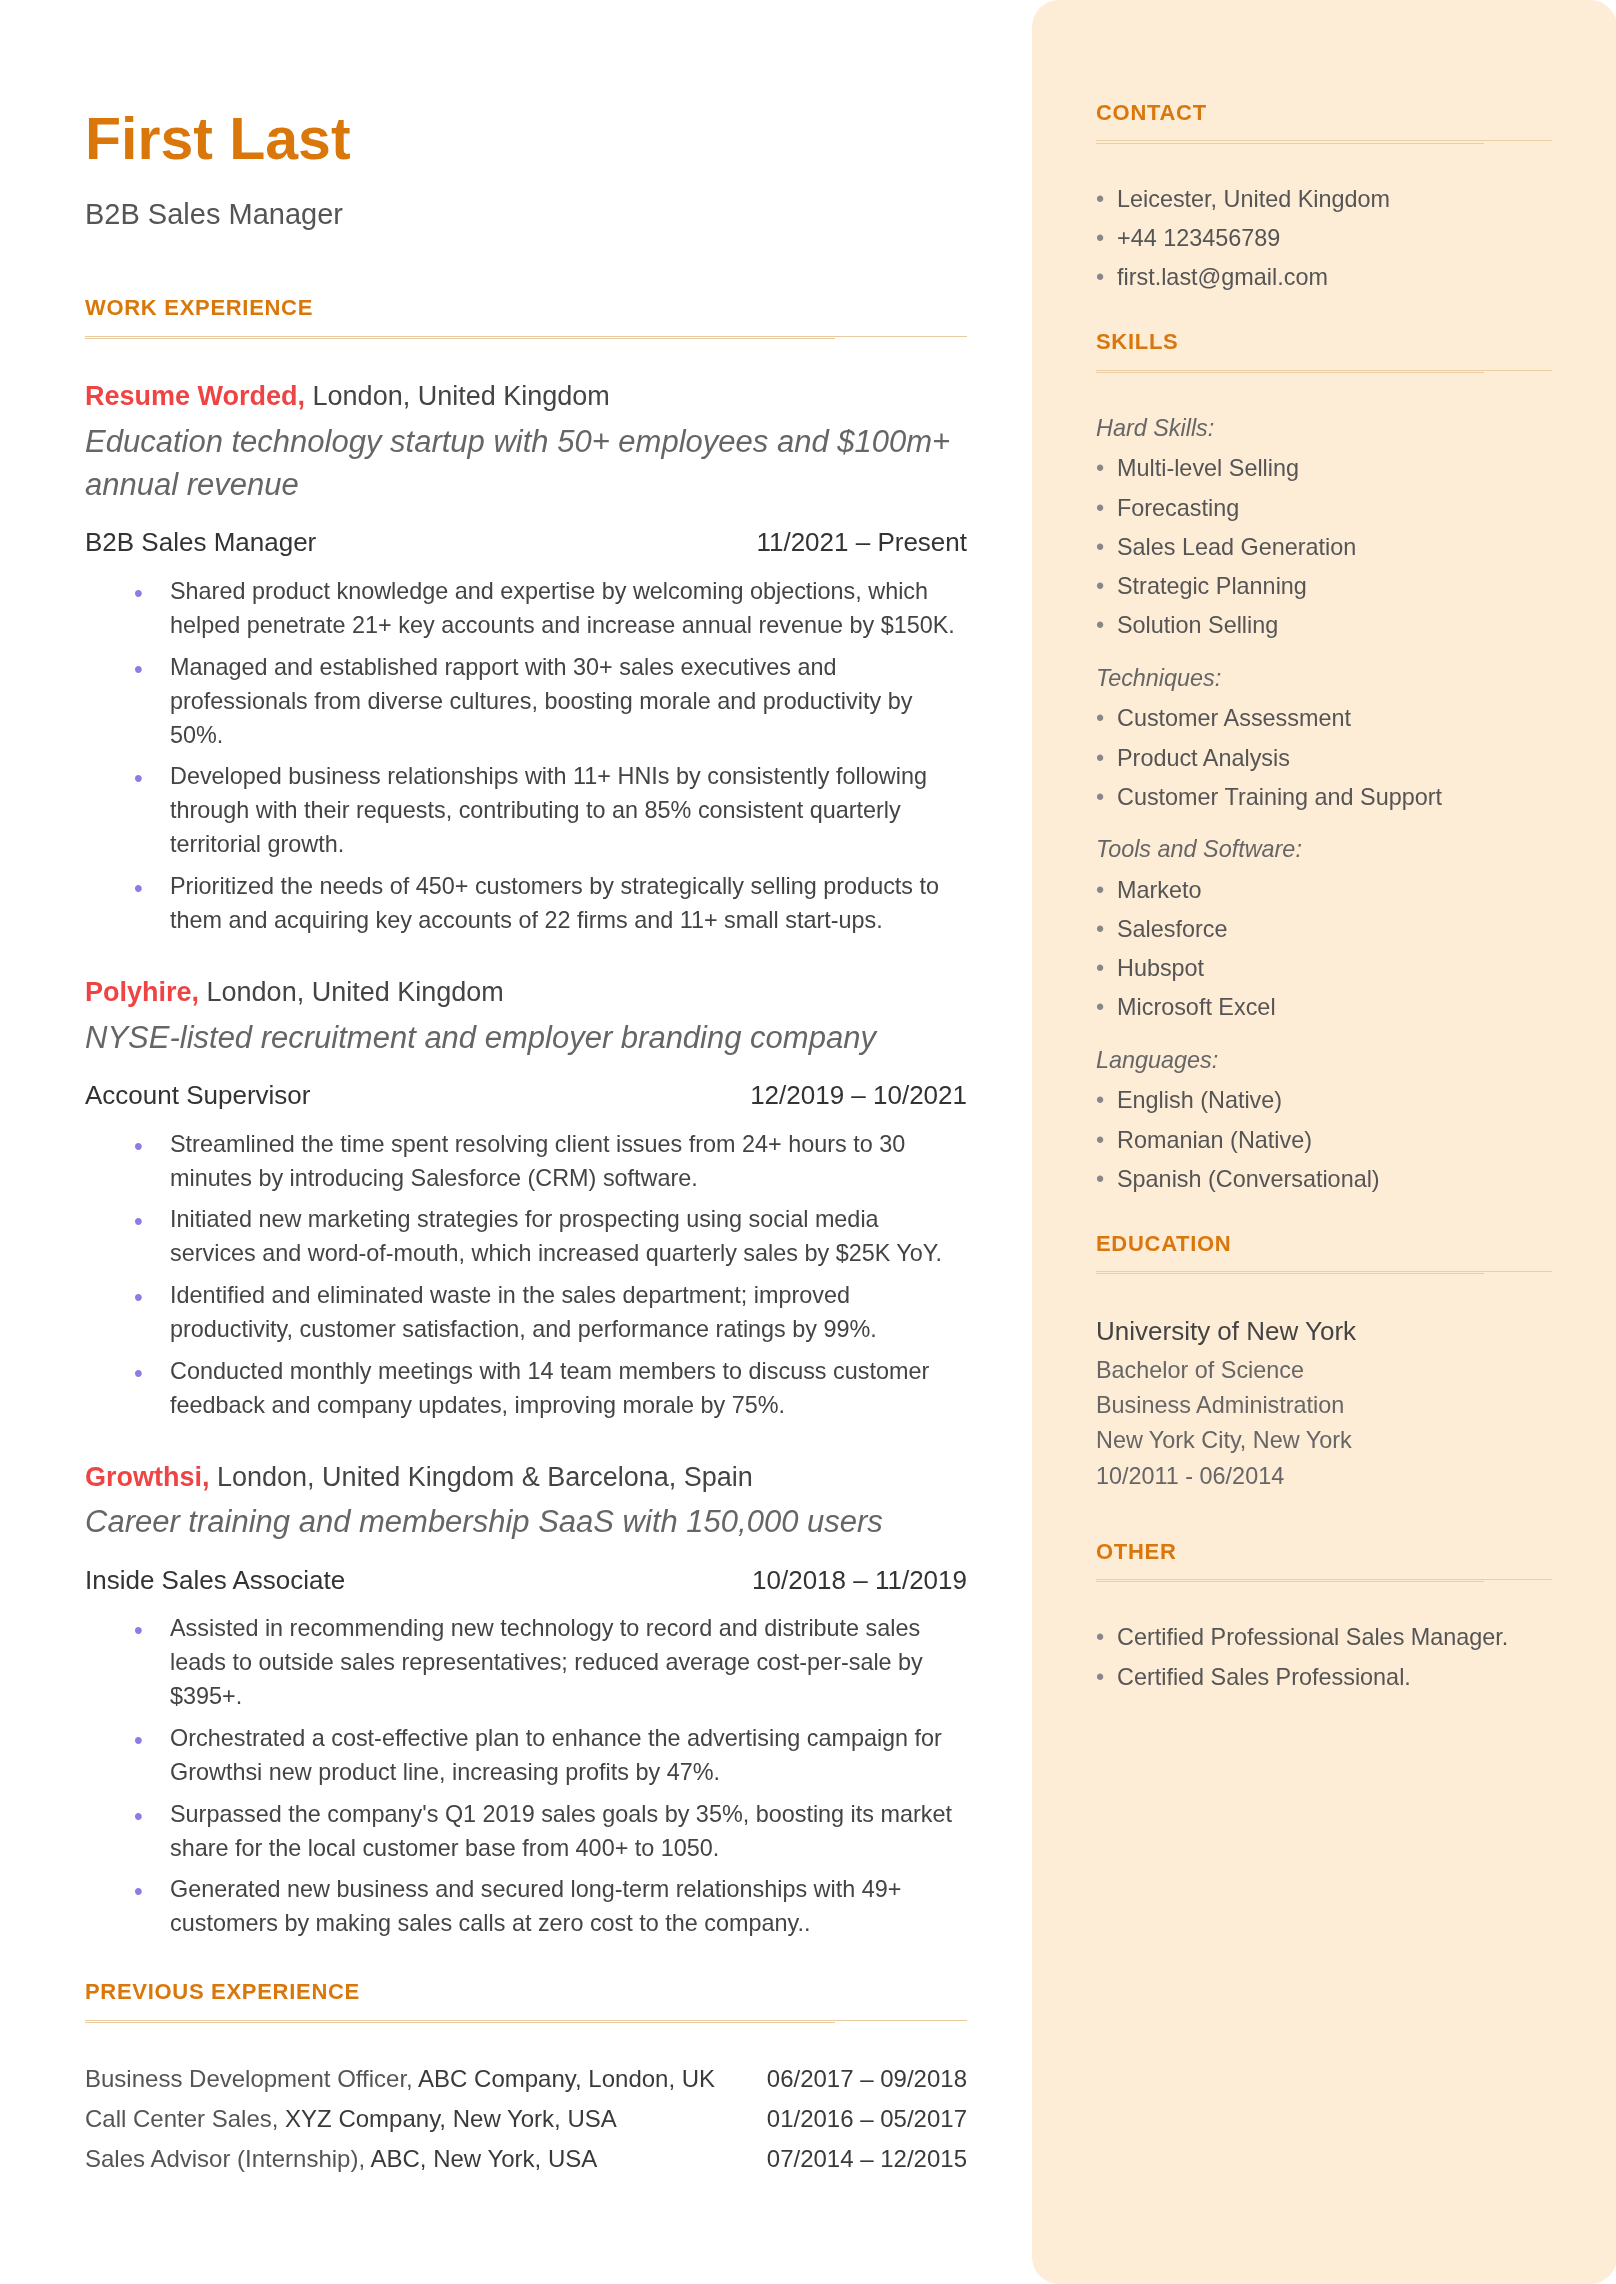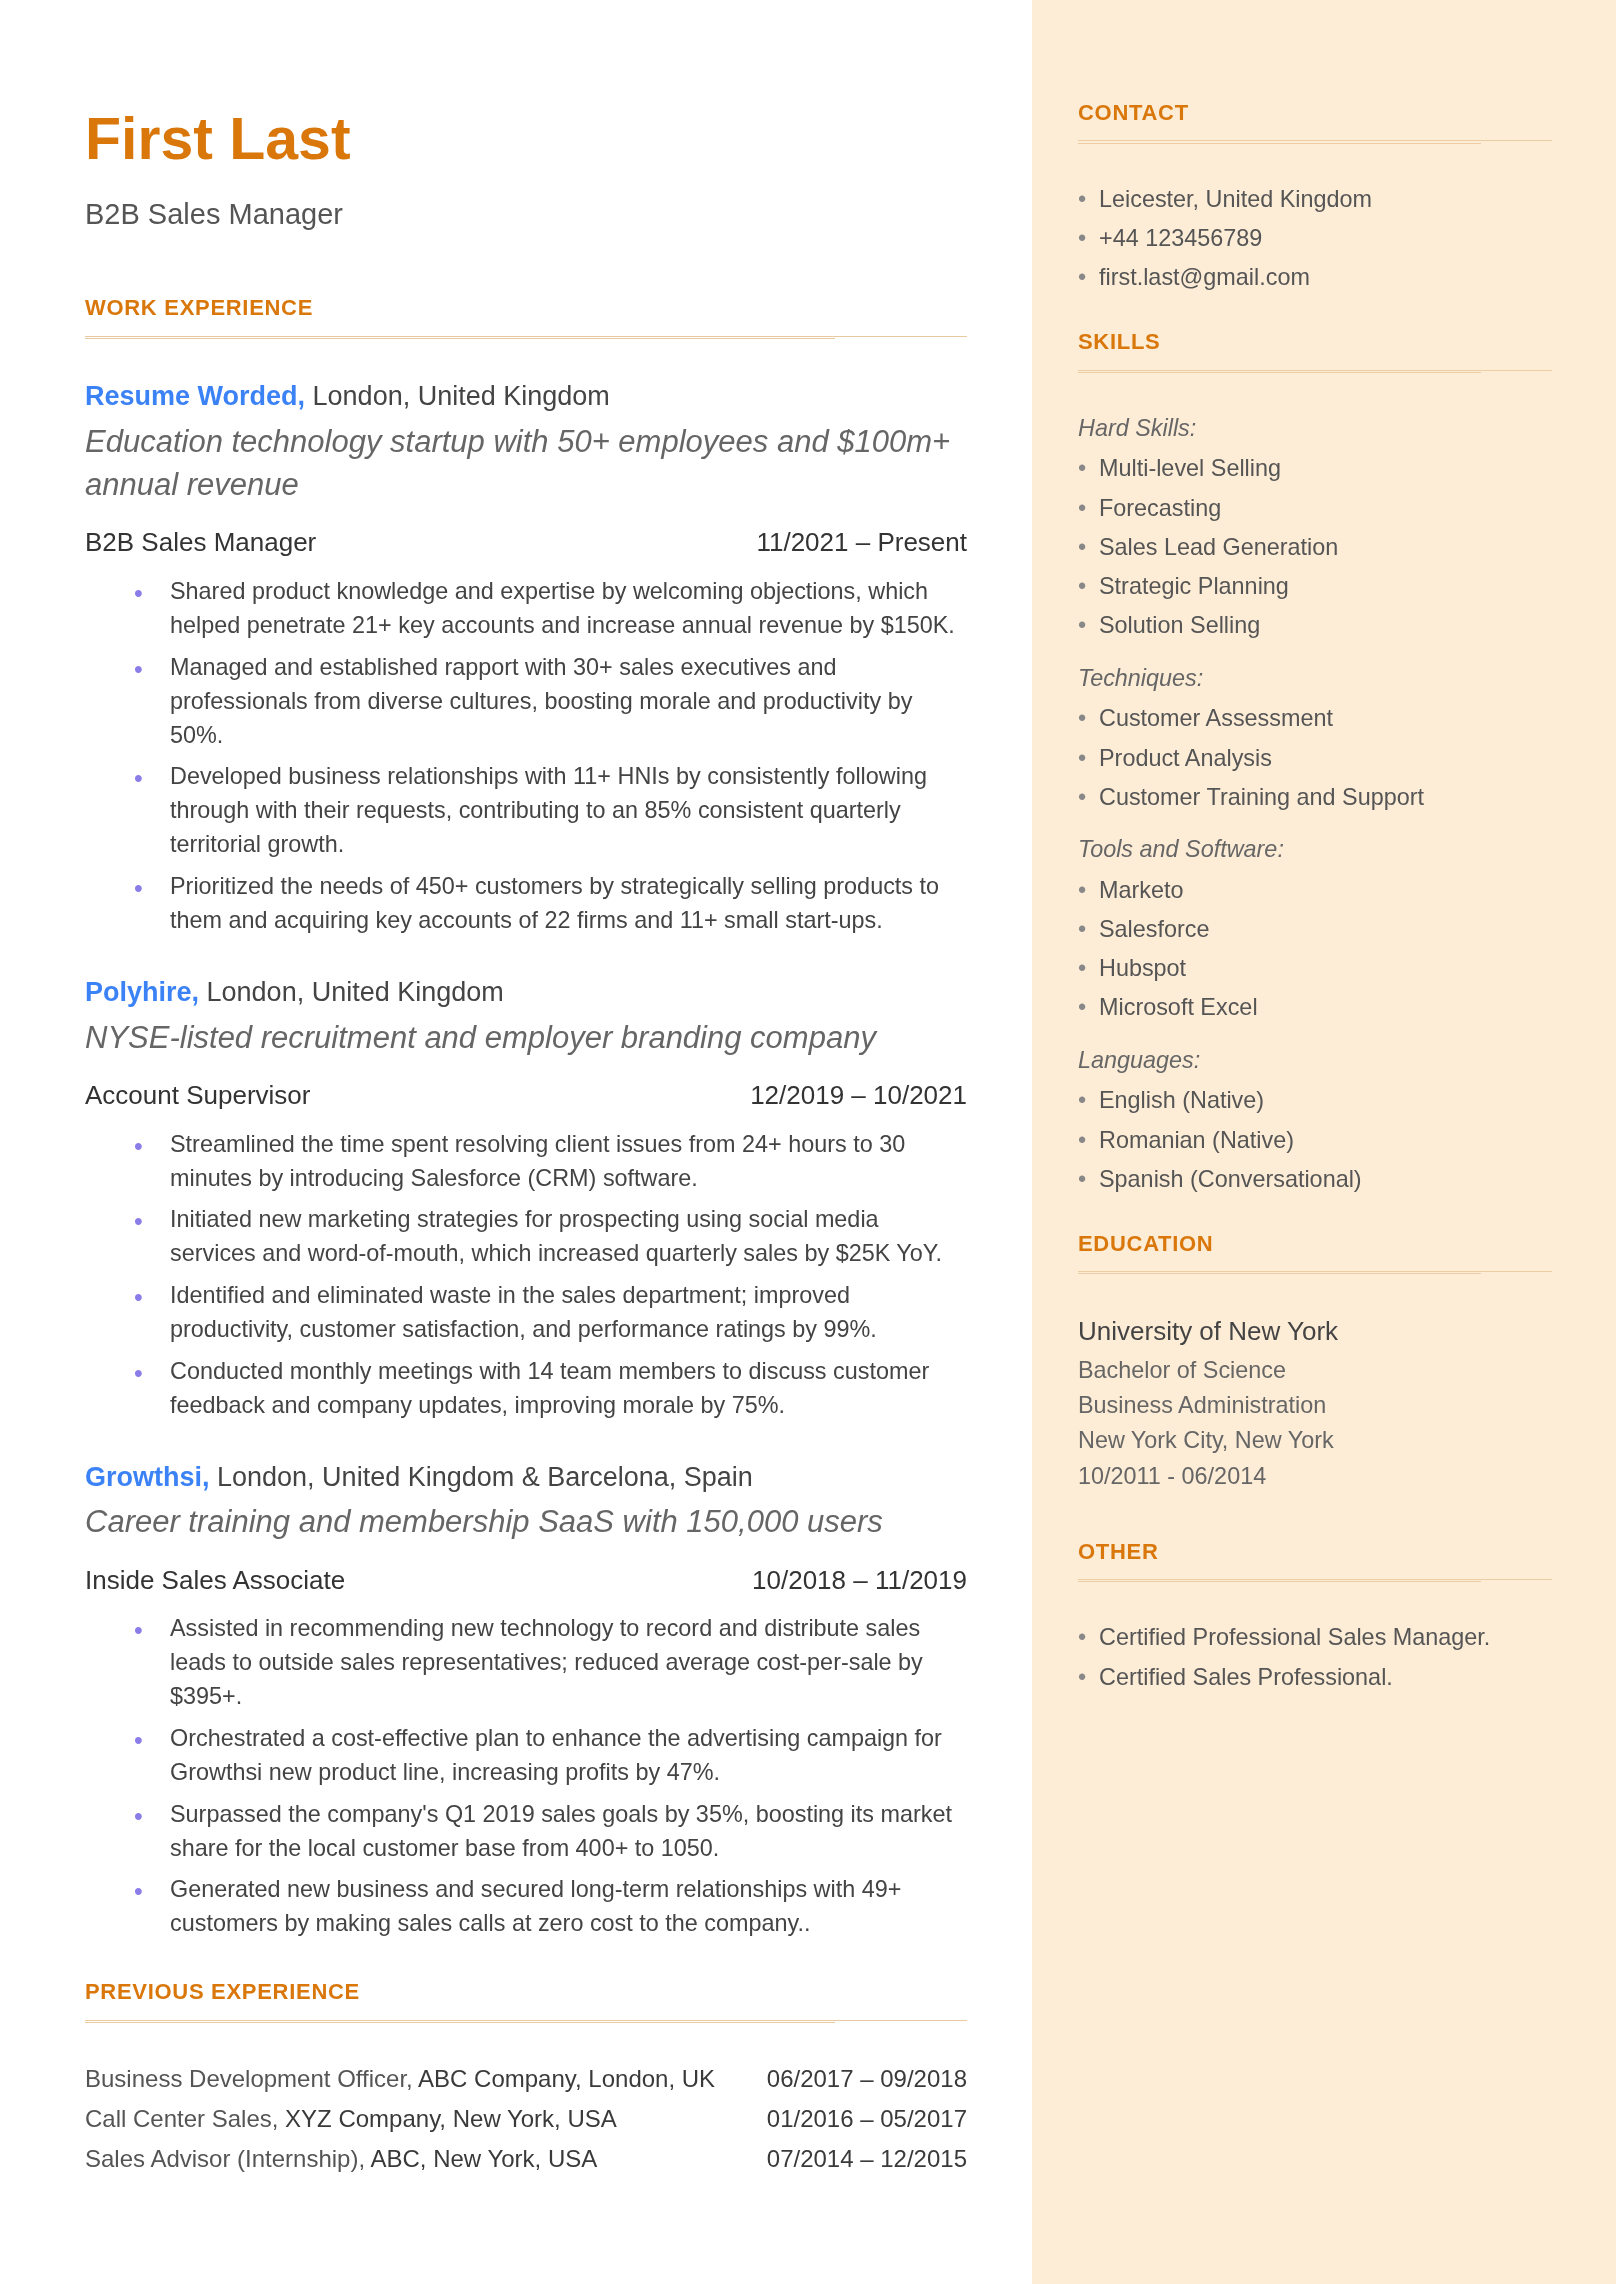--- a/index.html
+++ b/index.html
@@ -17,21 +17,22 @@
     width: 100%;
     height: 100%;
   }
   .main {
     width: 1032px;
     padding: 98px 65px 98px 85px;
   }
   .sidebar {
     width: 585px;
     background: #fdecd6;
-    padding: 98px 65px 98px 46px;
+    padding: 98px 65px 98px 64px;
+    border-radius: 27px;
   }
   .name {
     font-size: 59px;
     font-weight: 800;
     color: #d9770b;
     margin-bottom: 13px;
   }
   .title {
     font-size: 29px;
     color: #555;
@@ -60,21 +61,21 @@
     border-top-color: #eccda4;
   }
   .job { margin-bottom: 36px; }
   .company-line {
     font-size: 27px;
     color: #444;
     margin-bottom: 3.9px;
   }
   .company-name {
     font-weight: 700;
-    color: #3b82f6;
+    color: #ef4444;
   }
   .company-desc {
     font-style: italic;
     color: #666;
     font-size: 31px;
     margin-bottom: 18px;
   }
   .role-line {
     display: flex;
     justify-content: space-between;

